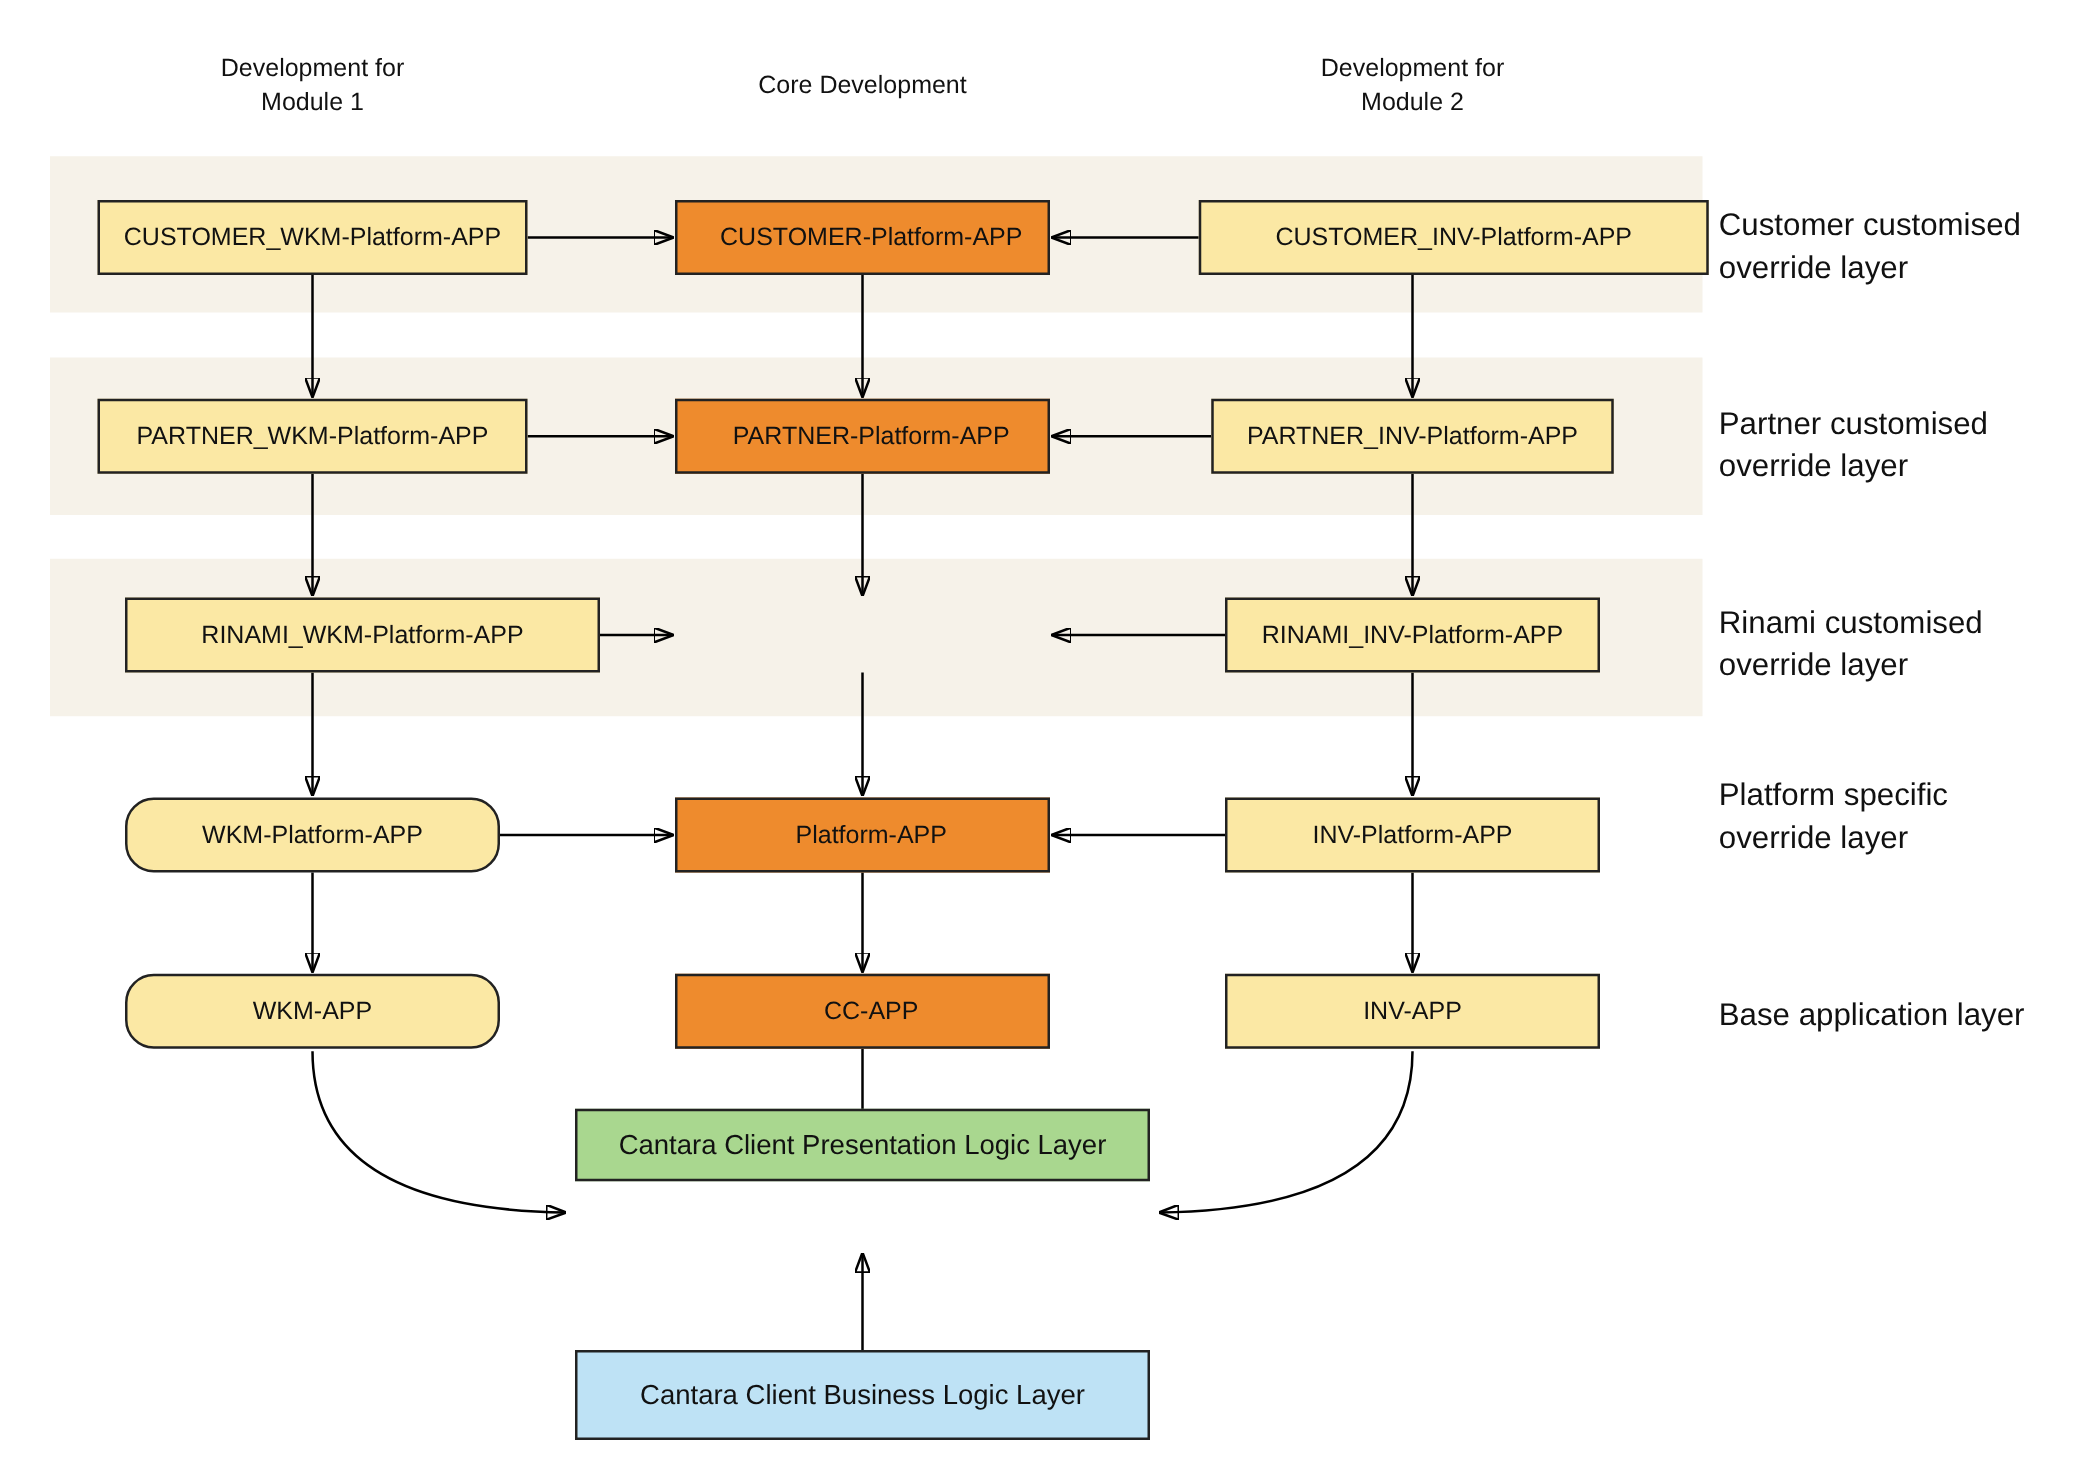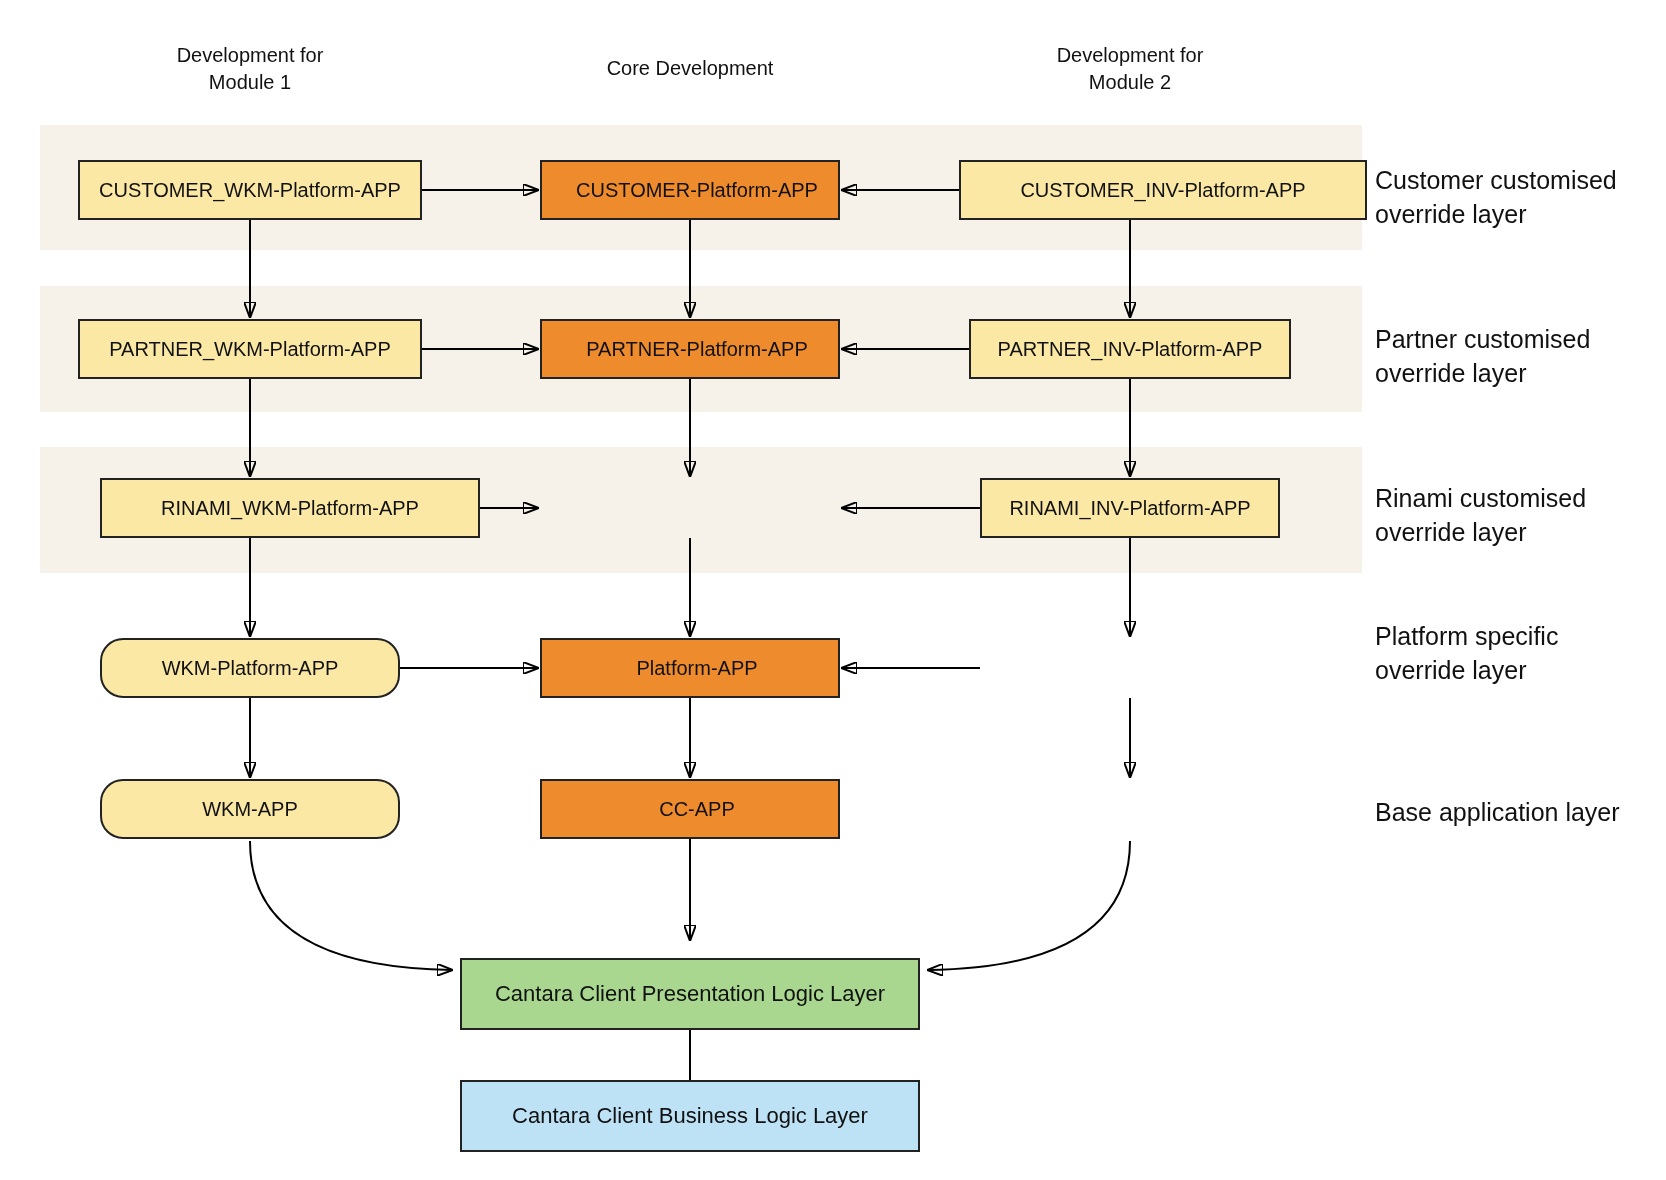--- a/index.html
+++ b/index.html
@@ -40,21 +40,21 @@
   
   .r0{top:160px;} .r1{top:319px;} .r2{top:478px;} .r3{top:638px;} .r4{top:779px;}
   
   .left.r0,.left.r1{left:78px;width:344px;}
   .left.r2{left:100px;width:380px;}
   .left.r3,.left.r4{left:100px;width:300px;border-radius:23px;}
   .center{left:540px;width:300px;padding-left:14px;}
   .right.r0{left:959px;width:408px;}
   .right.r1{left:969px;width:322px;}
   .right.r2,.right.r3,.right.r4{left:980px;width:300px;}
-  .node.green{left:460px;top:958px;width:460px;height:72px;}
+  .node.green{left:460px;top:887px;width:460px;height:58px;}
   .node.blue{left:460px;top:1080px;width:460px;height:72px;}
   .side-label{
     position:absolute;left:1375px;width:260px;text-align:left;
     font-size:25px;line-height:1.35;white-space:pre-line;
   }
   .side-label.s0{top:164px;}
   .side-label.s1{top:323px;}
   .side-label.s2{top:482px;}
   .side-label.s3{top:620px;}
   .side-label.s4{top:796px;}
@@ -120,23 +120,25 @@
 
   <div class="node yellow left r1">PARTNER_WKM-Platform-APP</div>
   <div class="node orange center r1">PARTNER-Platform-APP</div>
   <div class="node yellow right r1">PARTNER_INV-Platform-APP</div>
 
   <div class="node yellow left r2">RINAMI_WKM-Platform-APP</div>
   <div class="node yellow right r2">RINAMI_INV-Platform-APP</div>
 
   <div class="node yellow left r3">WKM-Platform-APP</div>
   <div class="node orange center r3">Platform-APP</div>
+  <div class="node yellow right r3">INV-Platform-APP</div>
 
   <div class="node yellow left r4">WKM-APP</div>
   <div class="node orange center r4">CC-APP</div>
+  <div class="node yellow right r4">INV-APP</div>
 
   <div class="side-label s0">Customer customised
 override layer</div>
   <div class="side-label s1">Partner customised
 override layer</div>
   <div class="side-label s2">Rinami customised
 override layer</div>
   <div class="side-label s3">Platform specific
 override layer</div>
   <div class="side-label s4">Base application layer</div>

